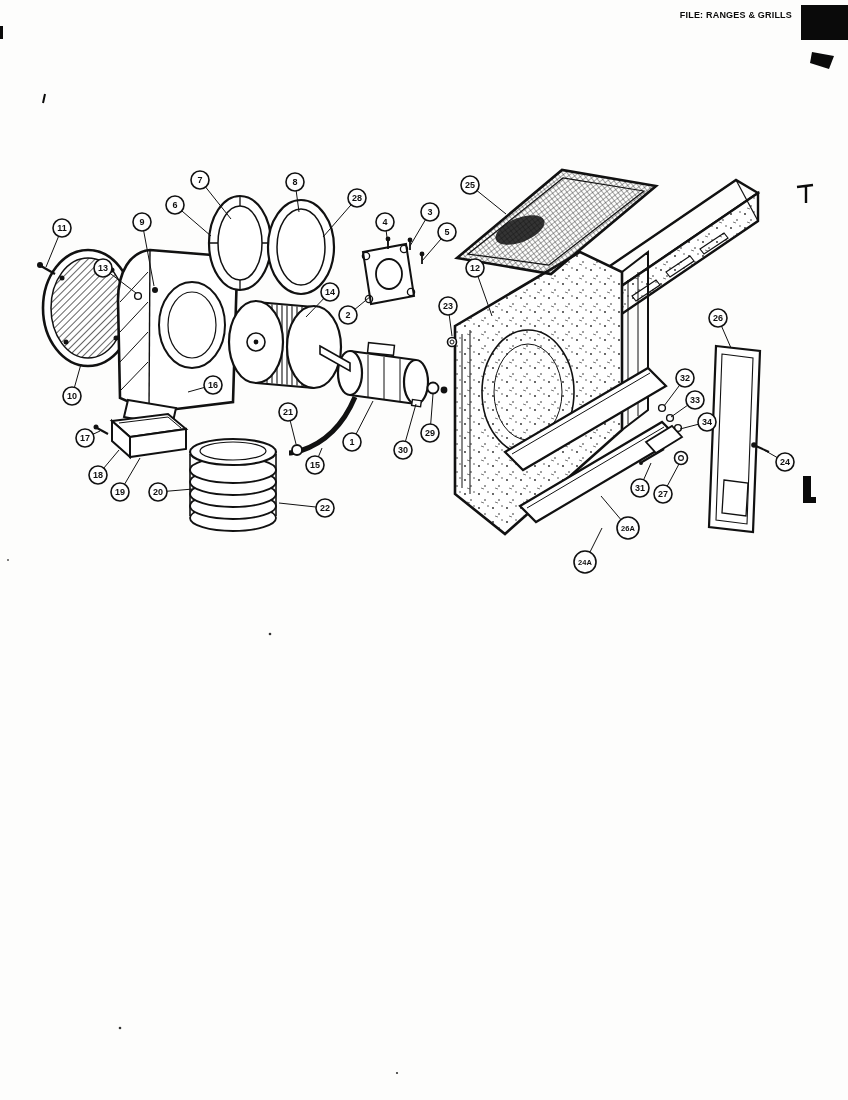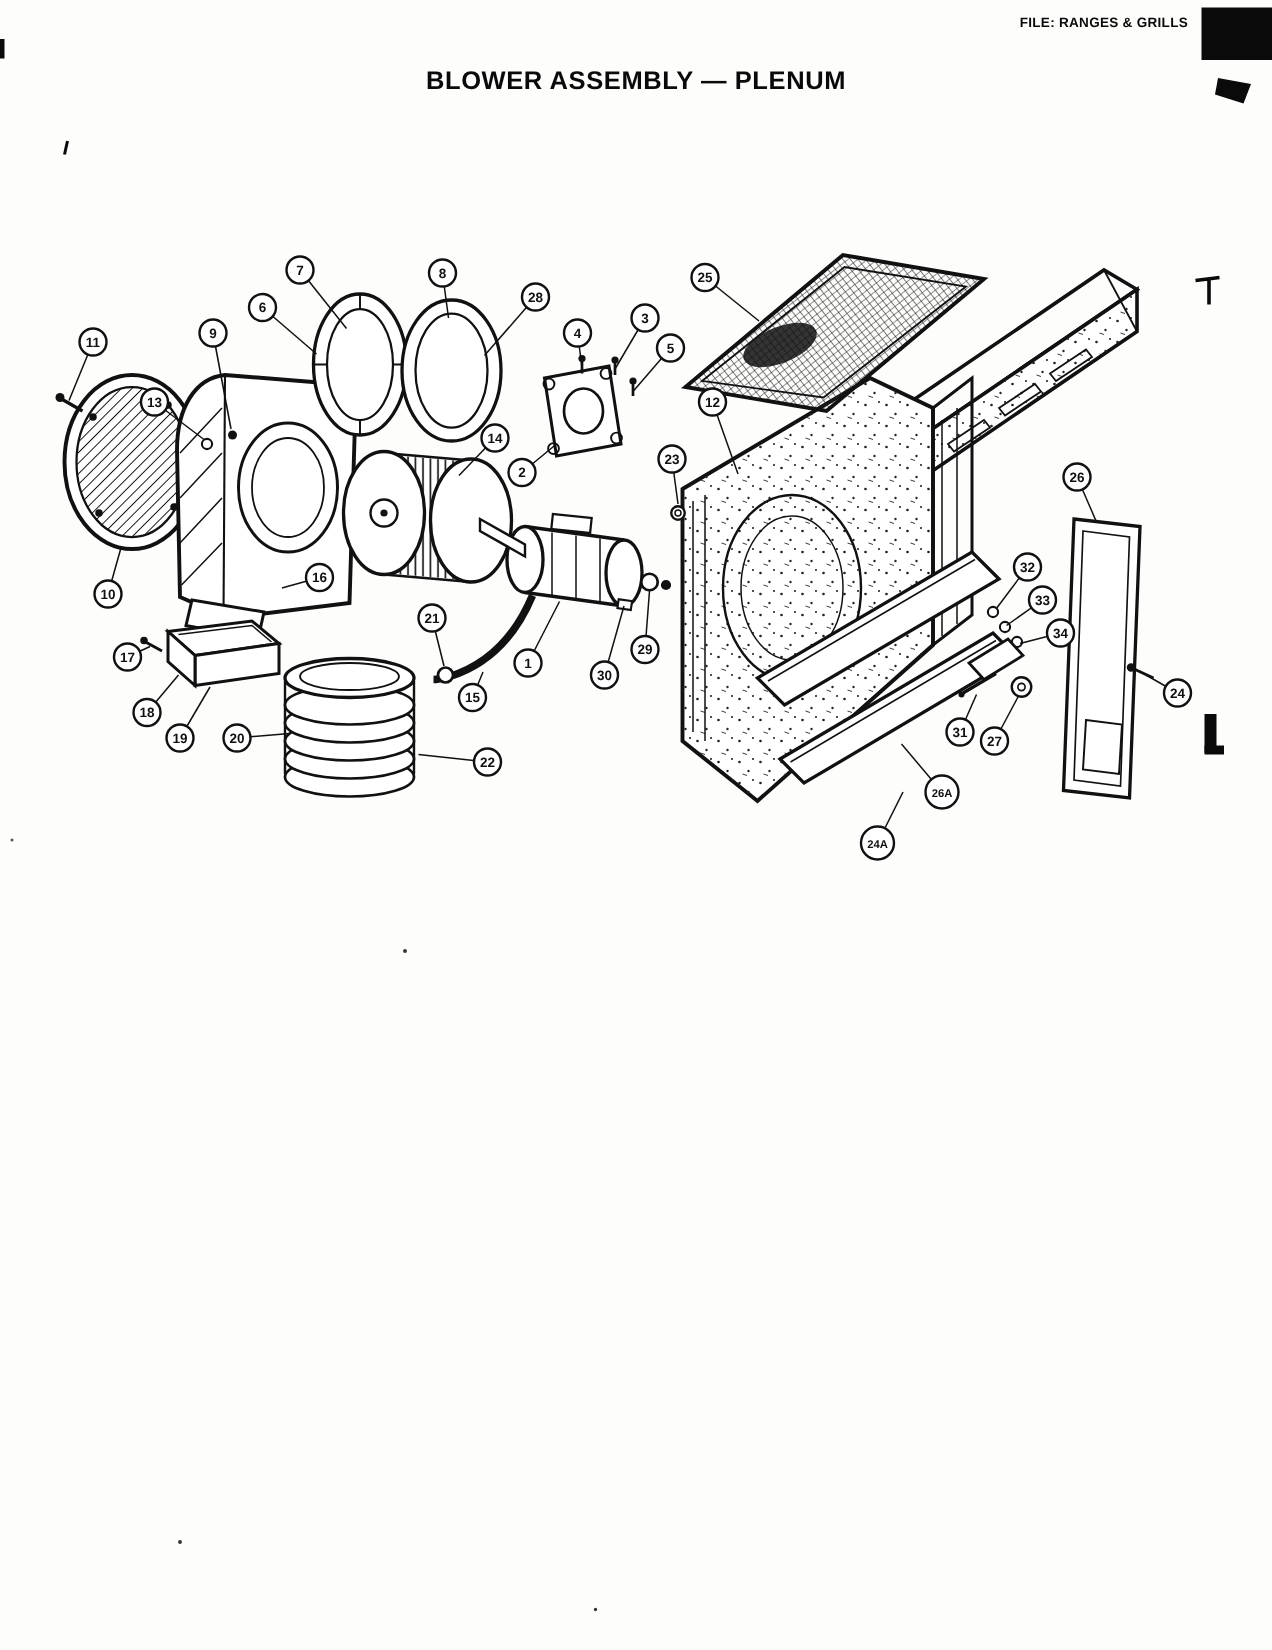--- a/index.html
+++ b/index.html
@@ -11,21 +11,20 @@
   .balloon{fill:#ffffff;stroke:#111;stroke-width:1.6;}
   .balloon-label{font-family:"Liberation Sans",sans-serif;font-weight:bold;fill:#111;text-anchor:middle;}
   .leader{stroke:#111;stroke-width:1;}
   .ln{stroke:#111;fill:none;}
 </style>
 </head>
 <body>
 
 <div class="page">
 
-  <div class="title">BLOWER ASSEMBLY — PLENUM</div>
   <div class="file-label">FILE: RANGES &amp; GRILLS</div>
   <div class="corner-block"></div>
 
   <svg class="diagram" width="848" height="1100" viewBox="0 0 848 1100">
     <defs>
       <pattern id="hatch" width="5" height="5" patternUnits="userSpaceOnUse" patternTransform="rotate(45)">
         <line x1="0" y1="0" x2="0" y2="5" stroke="#111" stroke-width="1.3"></line>
       </pattern>
       <pattern id="mesh" width="4" height="4" patternUnits="userSpaceOnUse" patternTransform="rotate(-38)">
         <path d="M0,0 H4 M0,0 V4" stroke="#222" stroke-width="0.8" fill="none"></path>

